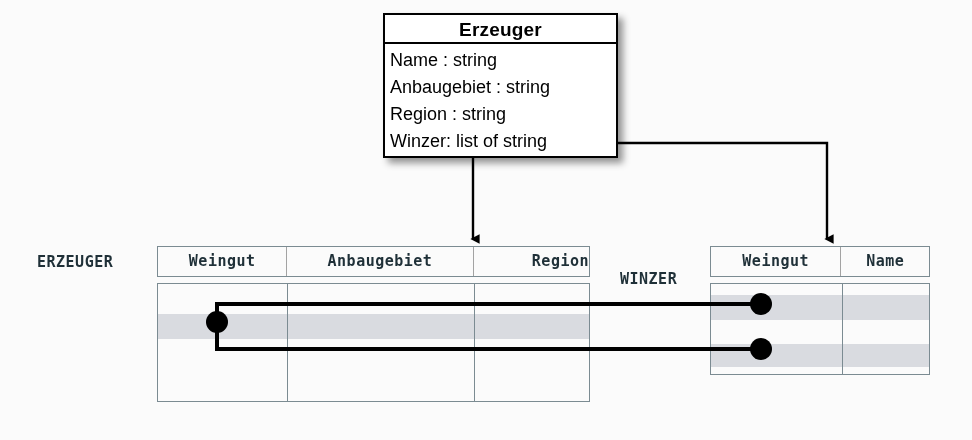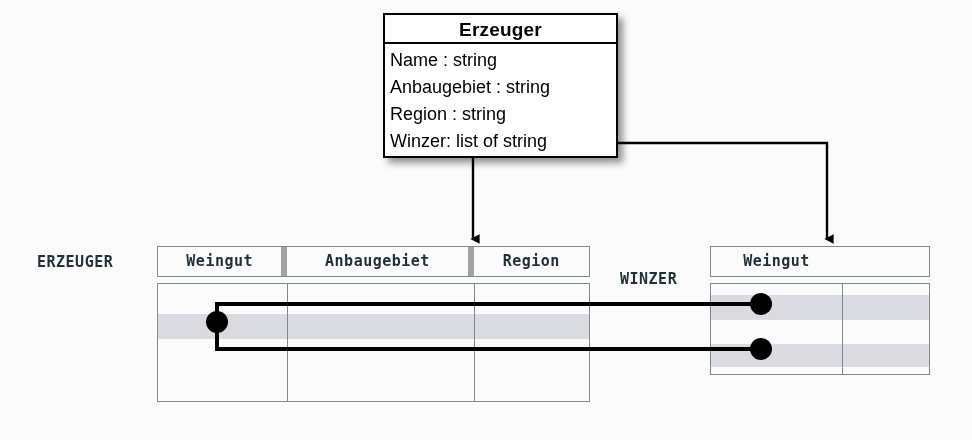--- a/index.html
+++ b/index.html
@@ -85,21 +85,21 @@
     box-sizing: border-box;
   }
   .rel-head .cell {
     font-family: "DejaVu Sans Mono", monospace;
     font-weight: bold;
     font-size: 15px;
     color: #1f3038;
     text-align: center;
     line-height: 29px;
     box-sizing: border-box;
-    border-right: 6px solid #a3a3a3;
+    border-right: 1px solid #a3a3a3;
     letter-spacing: 0.5px;
     overflow: hidden;
   }
   .rel-head .cell:last-child {
     border-right: none;
   }
   .rel-body {
     position: absolute;
     border: 1px solid #7b8b92;
     background: #fbfbfb;
@@ -151,36 +151,37 @@
       <div class="uml-attr">Region : string</div>
       <div class="uml-attr">Winzer: list of string</div>
     </div>
   </div>
 
   <div class="rel-label" style="left:37px; top:253px;">ERZEUGER</div>
 
   <div class="rel-head" style="left:157px; top:246px; width:433px; height:31px;">
     <div class="cell" style="width:130px;">Weingut</div>
     <div class="cell" style="width:187px;">Anbaugebiet</div>
-    <div class="cell" style="width:116px;">Region</div>
+    <div class="cell" style="width:116px;text-align:right;">Region</div>
   </div>
 
   <div class="rel-body" style="left:157px; top:283px; width:433px; height:119px;">
     <div class="rel-row" style="height:30px;"></div>
     <div class="rel-row shaded" style="height:25px;"></div>
     <div class="rel-row" style="height:35px;"></div>
     <div class="rel-row" style="height:27px;"></div>
     <div class="vline" style="left:129px; height:117px;"></div>
     <div class="vline" style="left:316px; height:117px;"></div>
   </div>
 
   <div class="rel-label" style="left:620px; top:270px;">WINZER</div>
 
   <div class="rel-head" style="left:710px; top:246px; width:220px; height:31px;">
     <div class="cell" style="width:131px;">Weingut</div>
+    <div class="cell" style="width:88px;">Name</div>
   </div>
 
   <div class="rel-body" style="left:710px; top:283px; width:220px; height:92px;">
     <div class="rel-row" style="height:11px;"></div>
     <div class="rel-row shaded" style="height:25px;"></div>
     <div class="rel-row" style="height:24px;"></div>
     <div class="rel-row shaded" style="height:23px;"></div>
     <div class="vline" style="left:131px; height:90px;"></div>
   </div>
 

